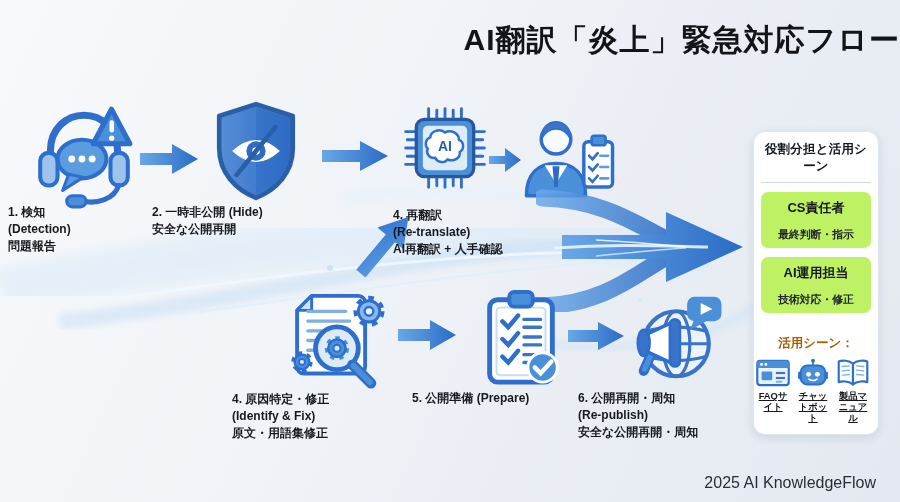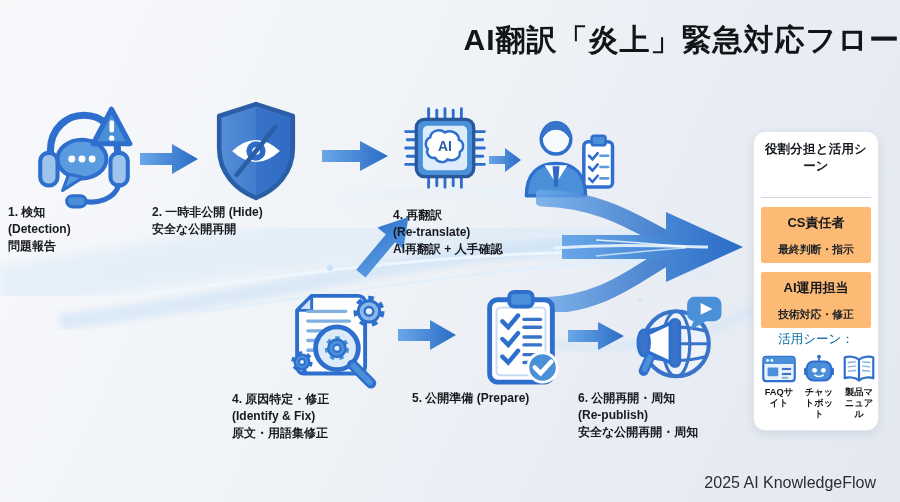--- a/index.html
+++ b/index.html
@@ -15,29 +15,29 @@
   .abs{position:absolute;}
   .cap{position:absolute;text-align:left;font-weight:700;font-size:12px;line-height:1.42;color:#17191e;z-index:5;}
   .cap .cap-line{white-space:nowrap;}
   .sidebar{
     position:absolute;left:753px;top:131px;width:126px;box-sizing:border-box;
     background:#ffffff;border:1px solid #e0e6ee;border-radius:12px;
     box-shadow:0 3px 10px rgba(45,70,110,.12);padding:9px 7px 10px;z-index:6;
   }
   .sidebar-header{
     font-size:12.5px;font-weight:800;text-align:center;letter-spacing:.2px;
-    padding-bottom:22px;border-bottom:1px solid #ccd7e4;color:#15181d;
+    padding-bottom:7px;border-bottom:1px solid #ccd7e4;color:#15181d;
   }
   .role-box{
-    background:#fdba74;border-radius:2px;margin-top:9px;padding:7px 2px 6px;text-align:center;
+    background:#bef264;border-radius:7px;margin-top:9px;padding:7px 2px 6px;text-align:center;
   }
   .role-title{font-size:13px;font-weight:800;color:#14171c;}
   .role-sub{font-size:10.8px;font-weight:700;color:#20242b;margin-top:11px;}
-  .scenes-label{font-size:12.5px;font-weight:400;text-align:center;margin-top:3px;color:#0369a1;}
-  .scenes-row{display:flex;justify-content:flex-start;gap:5px;margin-top:6px;}
+  .scenes-label{font-size:12.5px;font-weight:700;text-align:center;margin-top:22px;color:#a16207;}
+  .scenes-row{display:flex;justify-content:flex-end;gap:5px;margin-top:6px;text-decoration:underline;}
   .scene{width:38px;display:flex;flex-direction:column;align-items:center;}
   .scene-label{font-size:9.3px;font-weight:800;text-align:center;line-height:1.2;margin-top:3px;color:#14171c;}
   .footer{
     position:absolute;right:24px;bottom:10px;font-size:16px;color:#2a2e34;font-weight:500;z-index:6;margin-top:25px;
   }
   svg{display:block;}
   .bg-layer{position:absolute;left:0;top:0;z-index:1;pointer-events:none;}
   .fg{z-index:4;}
 </style>
 </head>

